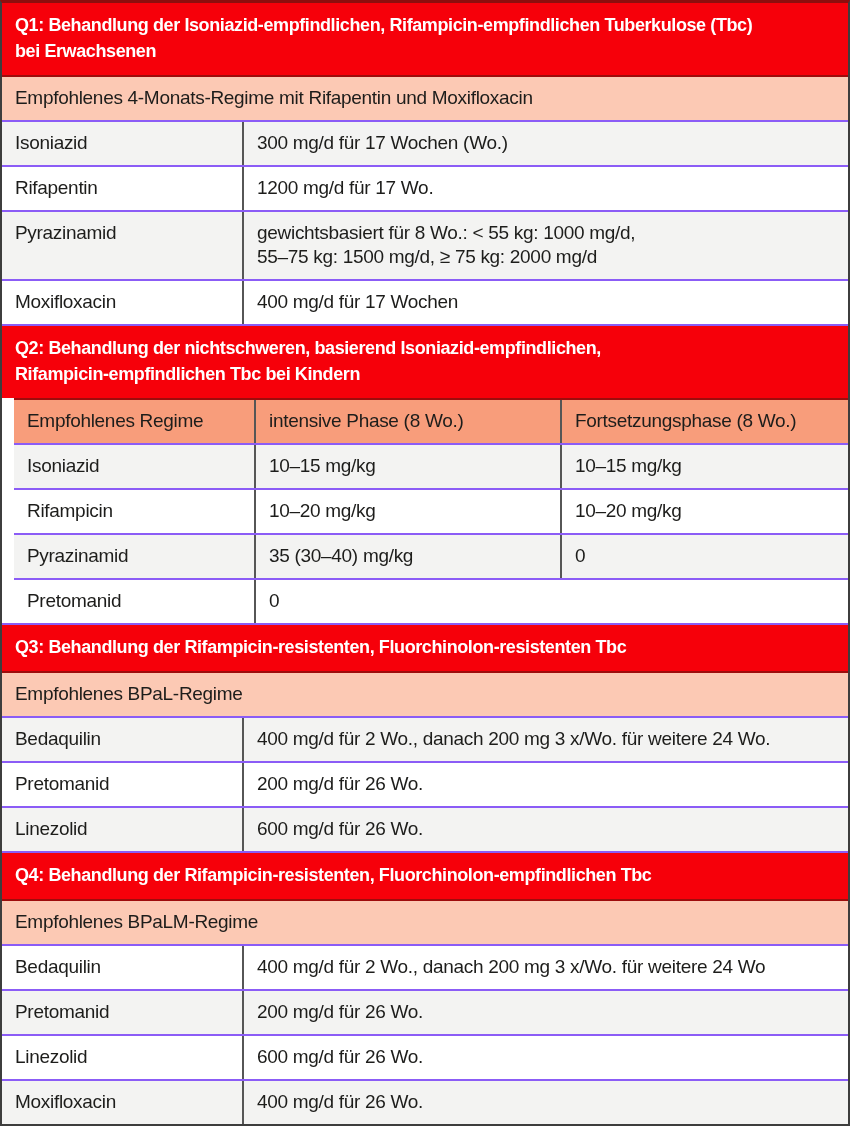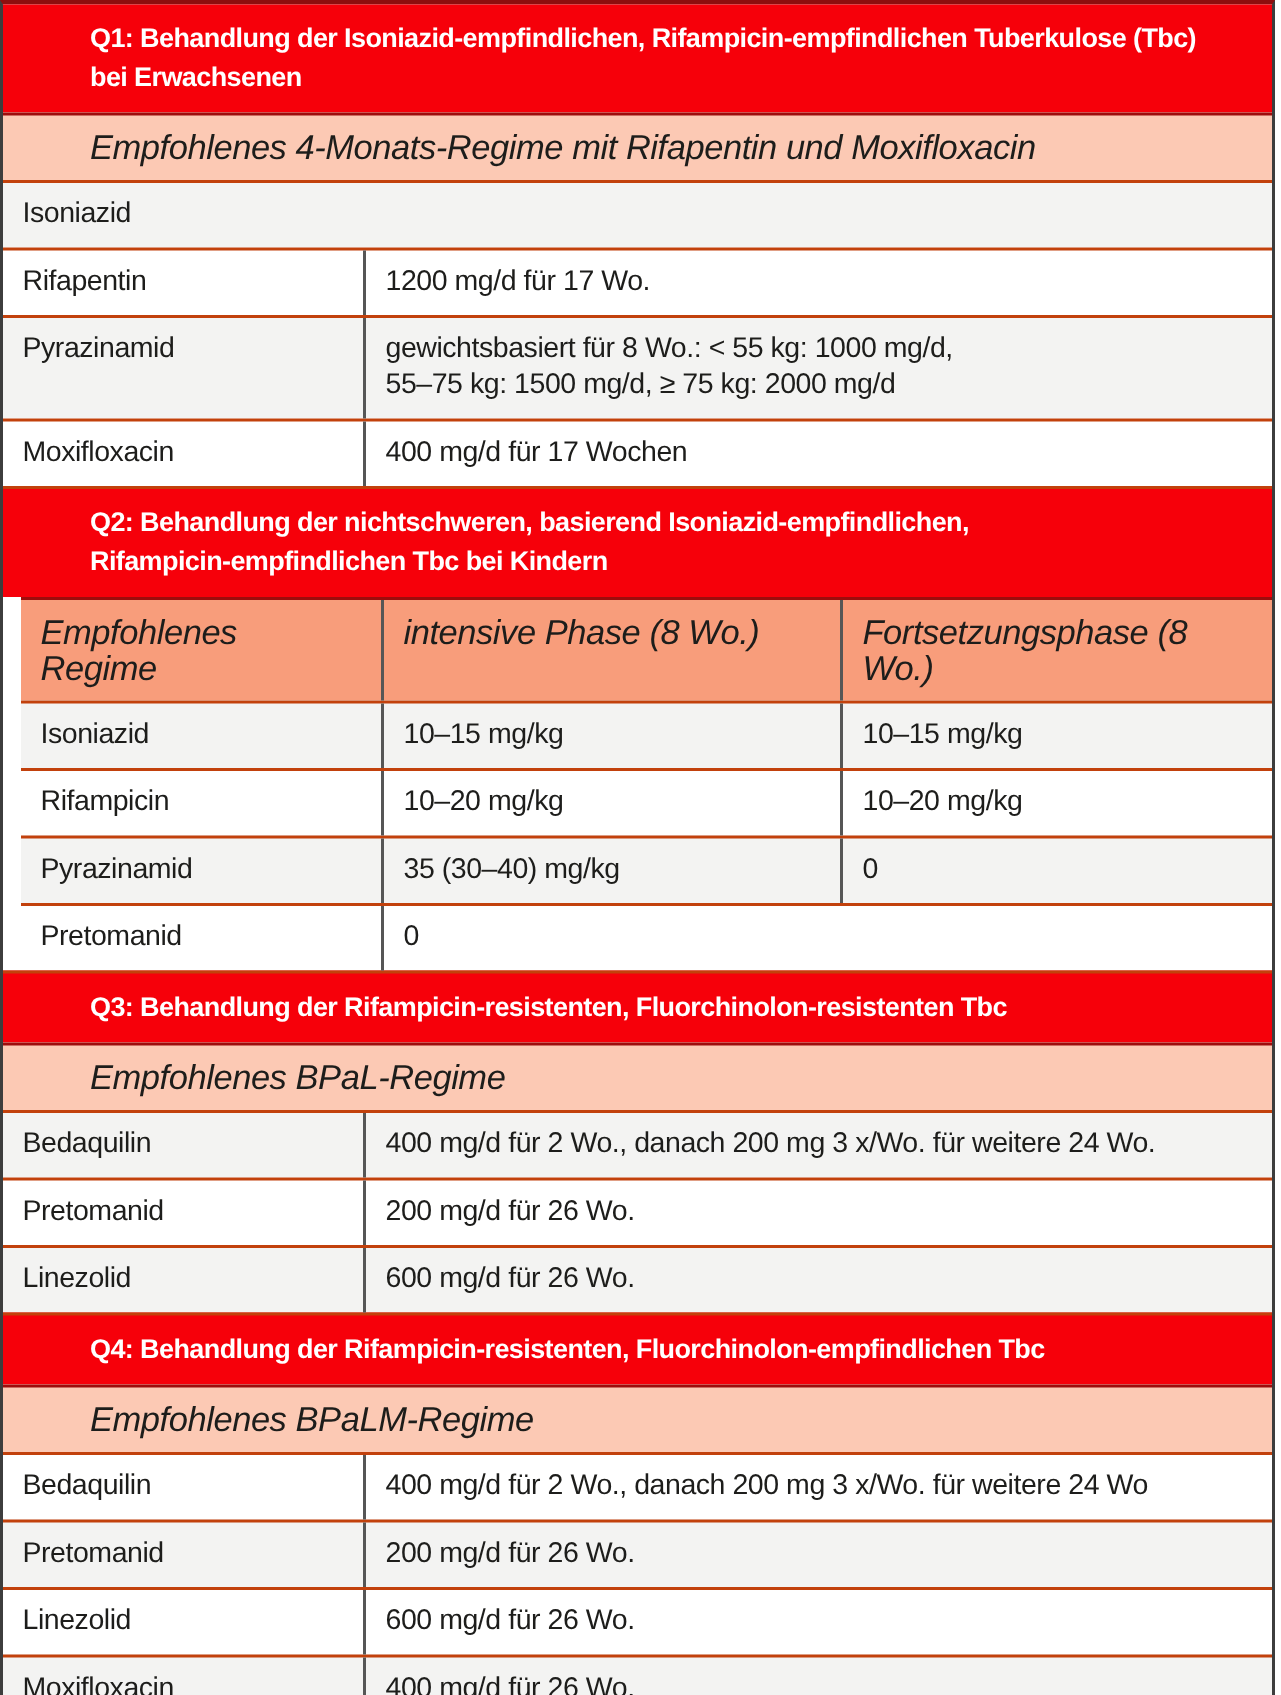--- a/index.html
+++ b/index.html
@@ -10,22 +10,22 @@
     letter-spacing: -0.3px;
   }
   .table {
     width: 850px;
     border: 2px solid #3d3d3d;
     border-top: 3px solid #8e0e0e;
     box-sizing: border-box;
     margin: 0 0 11px 0;
   }
   .row { display: grid; box-sizing: border-box; }
-  .row + .row { border-top: 2px solid #c2410c; }
-  .r1 { grid-template-columns: 1fr; padding-left: 45px; }
+  .row + .row { border-top: 2px solid #8b5cf6; }
+  .r1 { grid-template-columns: 1fr; }
   .r2 { grid-template-columns: 240px 1fr; }
   .r3 { grid-template-columns: 240px 306px 1fr; margin-left: 12px; }
   .cell {
     padding: 9px 13px 10px 13px;
     font-size: 19px;
     line-height: 24px;
     white-space: pre-line;
     box-sizing: border-box;
   }
   .r2 .cell + .cell, .r3 .cell + .cell { border-left: 2px solid #565656; }
@@ -37,38 +37,39 @@
   .red .cell {
     color: #ffffff;
     font-weight: bold;
     font-size: 18px;
     line-height: 26px;
     padding: 9px 13px 11px 13px;
     letter-spacing: -0.4px;
   }
   .salmon  { background: #fcc9b4; }
   .salmon2 { background: #f89d7b; }
-  .salmon .cell, .salmon2 .cell { font-size: 23px; font-style: italic; }
+  .salmon .cell, .salmon2 .cell { font-size: 19px; }
   .rowA { background: #f3f3f2; }
   .rowB { background: #ffffff; }
 </style>
 </head>
 <body>
 
 <div class="table">
 
   <div class="row r1 red">
     <div class="cell">Q1: Behandlung der Isoniazid-empfindlichen, Rifampicin-empfindlichen Tuberkulose (Tbc)
 bei Erwachsenen</div>
   </div>
   <div class="row r1 salmon">
     <div class="cell">Empfohlenes 4-Monats-Regime mit Rifapentin und Moxifloxacin</div>
   </div>
   <div class="row r2 rowA">
     <div class="cell">Isoniazid</div>
+    <div class="cell">300 mg/d für 17 Wochen (Wo.)</div>
   </div>
   <div class="row r2 rowB">
     <div class="cell">Rifapentin</div>
     <div class="cell">1200 mg/d für 17 Wo.</div>
   </div>
   <div class="row r2 rowA">
     <div class="cell">Pyrazinamid</div>
     <div class="cell">gewichtsbasiert für 8 Wo.: &lt; 55 kg: 1000 mg/d,
 55–75 kg: 1500 mg/d, ≥ 75 kg: 2000 mg/d</div>
   </div>

